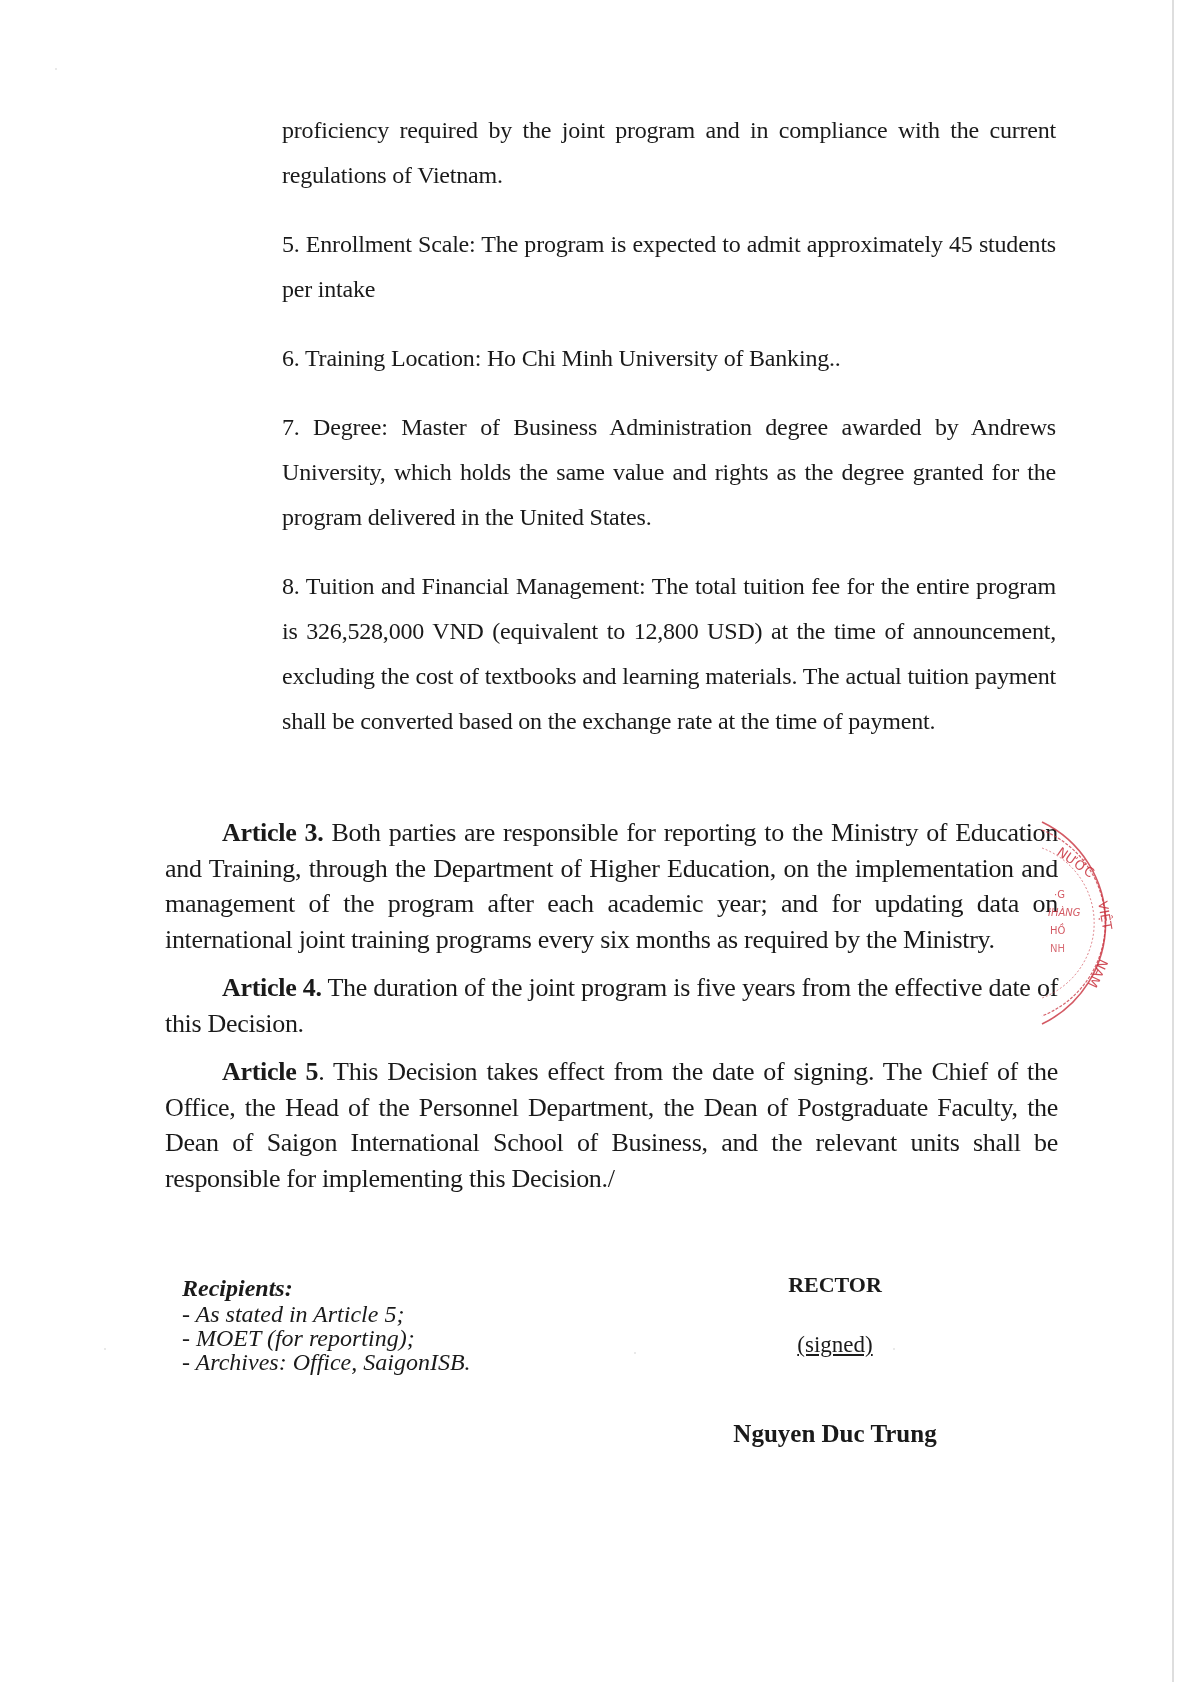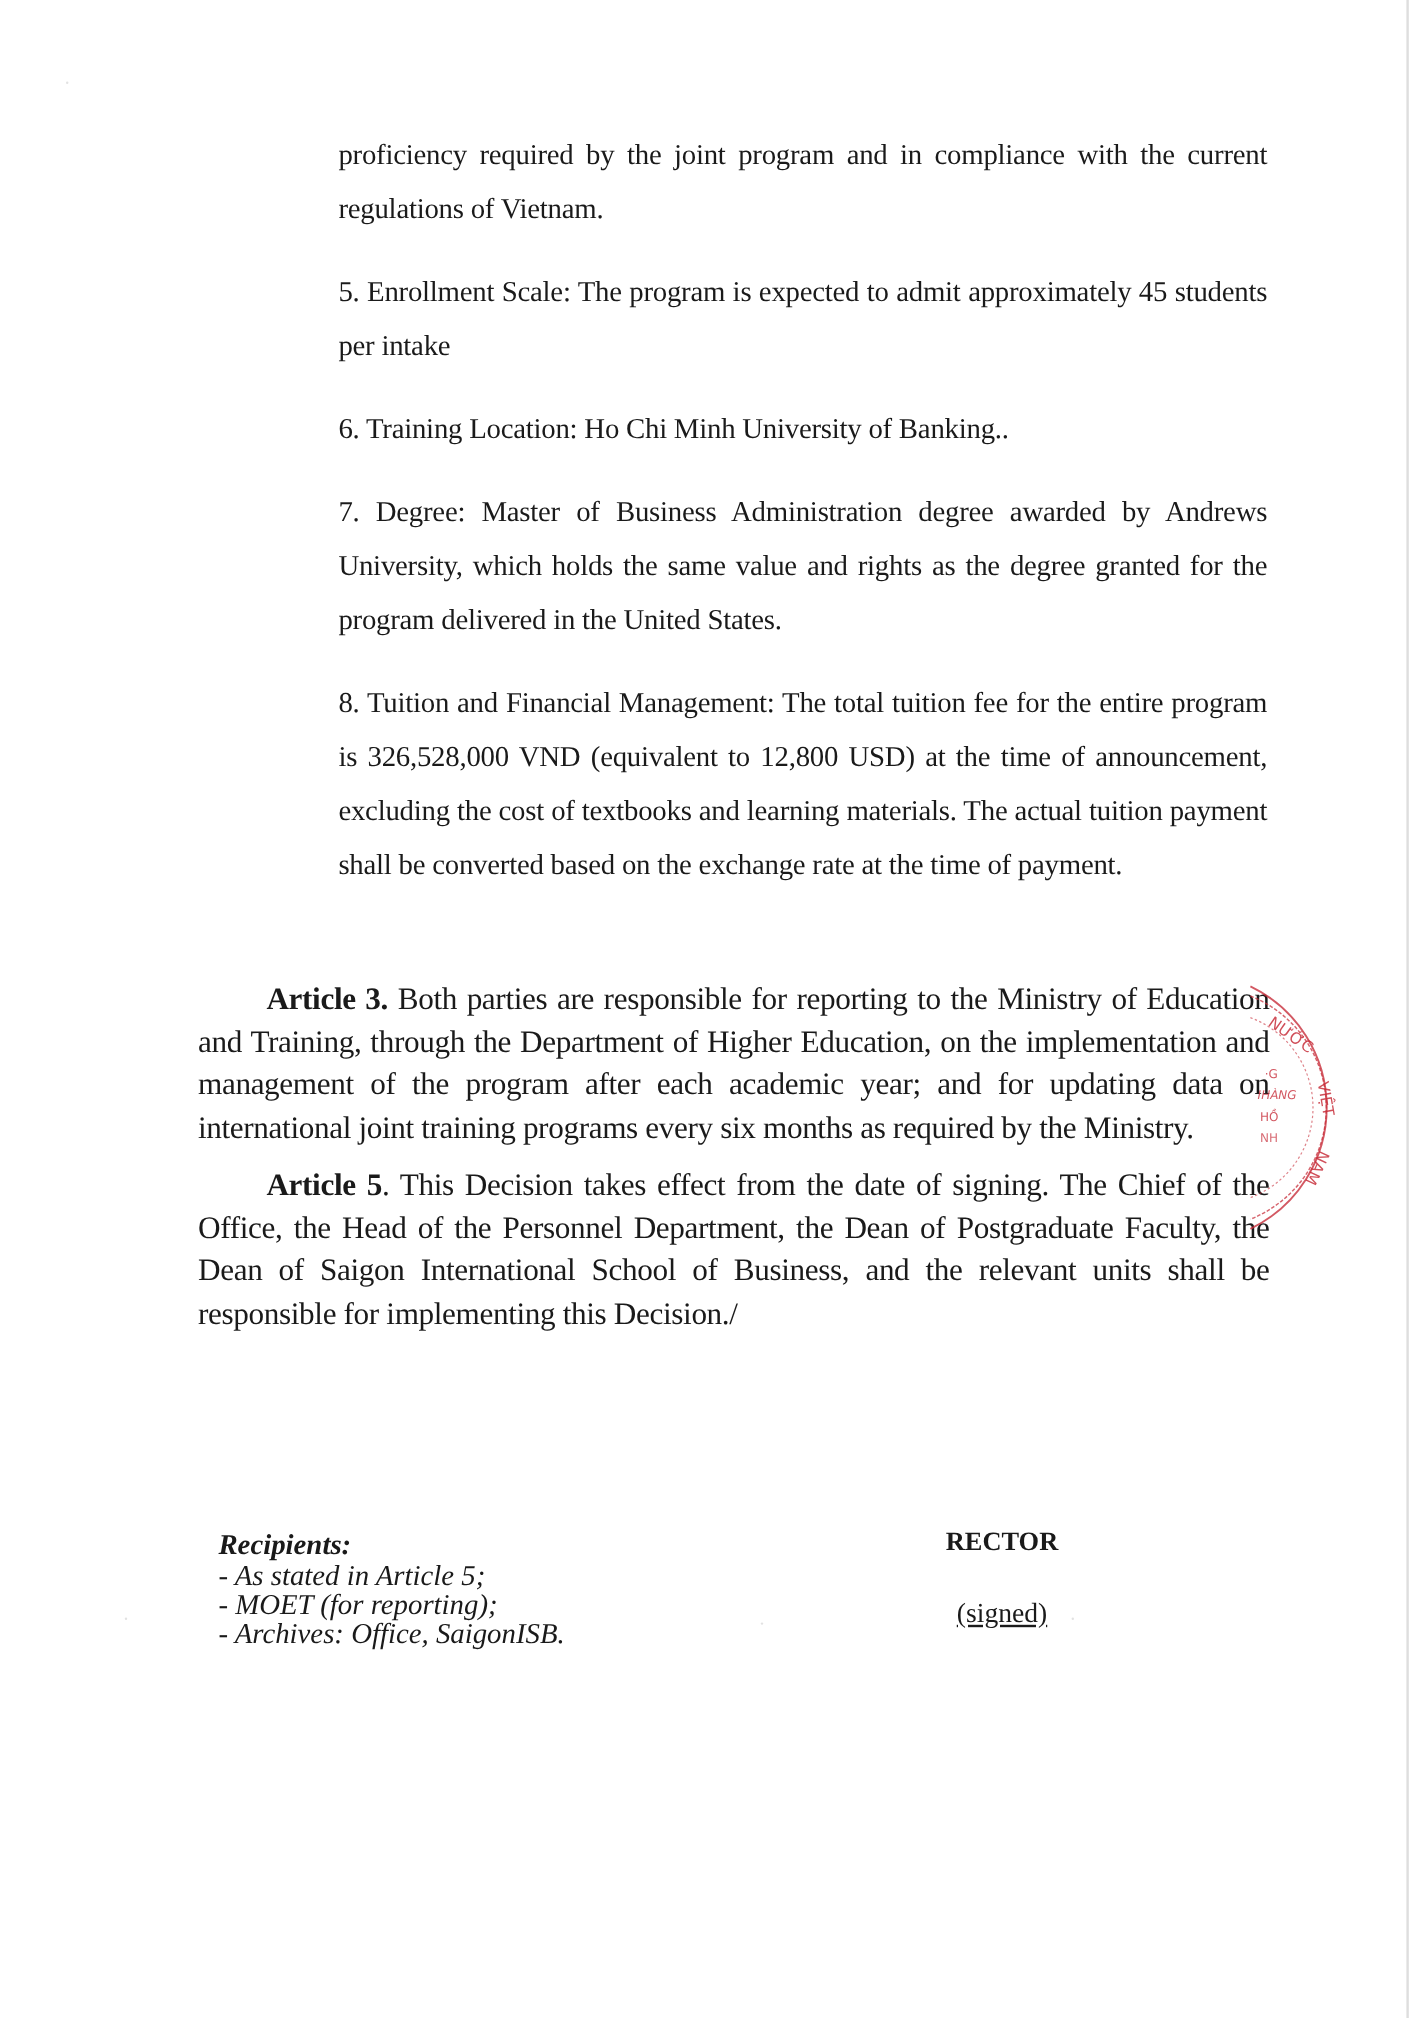--- a/index.html
+++ b/index.html
@@ -70,20 +70,21 @@
 <div class="list-block">
   <p>proficiency required by the joint program and in compliance with the current regulations of Vietnam.</p>
   <p>5. Enrollment Scale: The program is expected to admit approximately 45 students per intake</p>
   <p>6. Training Location: Ho Chi Minh University of Banking..</p>
   <p>7. Degree: Master of Business Administration degree awarded by Andrews University, which holds the same value and rights as the degree granted for the program delivered in the United States.</p>
   <p>8. Tuition and Financial Management: The total tuition fee for the entire program is 326,528,000 VND (equivalent to 12,800 USD) at the time of announcement, excluding the cost of textbooks and learning materials. The actual tuition payment shall be converted based on the exchange rate at the time of payment.</p>
 </div>
 
 <div class="article-block">
   <p class="indent"><b>Article 3.</b><span> Both parties are responsible for reporting to the Ministry of Education and Training, through the Department of Higher Education, on the implementation and management of the program after each academic year; and for updating data on international joint training programs every six months as required by the Ministry.</span></p>
+  <p class="indent"><b>Article 4.</b><span> The duration of the joint program is five years from the effective date of this Decision.</span></p>
   <p class="indent"><b>Article 5</b><span>. This Decision takes effect from the date of signing. The Chief of the Office, the Head of the Personnel Department, the Dean of Postgraduate Faculty, the Dean of Saigon International School of Business, and the relevant units shall be responsible for implementing this Decision./</span></p>
 </div>
 
 <svg class="stamp" viewBox="0 0 100 210">
   <path d="M 2 4 A 112 112 0 0 1 2 206" fill="none" stroke="#c8303c" stroke-width="1.6" opacity="0.8"></path>
   <path d="M 2 12 A 100 100 0 0 1 2 198" fill="none" stroke="#c8303c" stroke-width="1.2" opacity="0.75" stroke-dasharray="3 1.5"></path>
   <path d="M 2 30 A 80 80 0 0 1 2 180" fill="none" stroke="#c8303c" stroke-width="1" opacity="0.6" stroke-dasharray="2 2"></path>
   <text x="16" y="36" font-size="13" fill="#c8303c" opacity="0.85" transform="rotate(35 16 36)" font-family="DejaVu Sans, sans-serif">NƯỚC</text>
   <text x="58" y="84" font-size="13" fill="#c8303c" opacity="0.85" transform="rotate(80 58 84)" font-family="DejaVu Sans, sans-serif">VIỆT</text>
   <text x="60" y="140" font-size="13" fill="#c8303c" opacity="0.85" transform="rotate(115 60 140)" font-family="DejaVu Sans, sans-serif">NAM</text>
@@ -96,13 +97,14 @@
 <div class="recipients">
   <div class="rec-title">Recipients:</div>
   <div class="rec-item">- As stated in Article 5;</div>
   <div class="rec-item">- MOET (for reporting);</div>
   <div class="rec-item">- Archives: Office, SaigonISB.</div>
 </div>
 
 <div class="signature">
   <div class="sig-title">RECTOR</div>
   <div class="sig-signed">(signed)</div>
+  <div class="sig-name">Nguyen Duc Trung</div>
 </div>
 
 </body></html>

